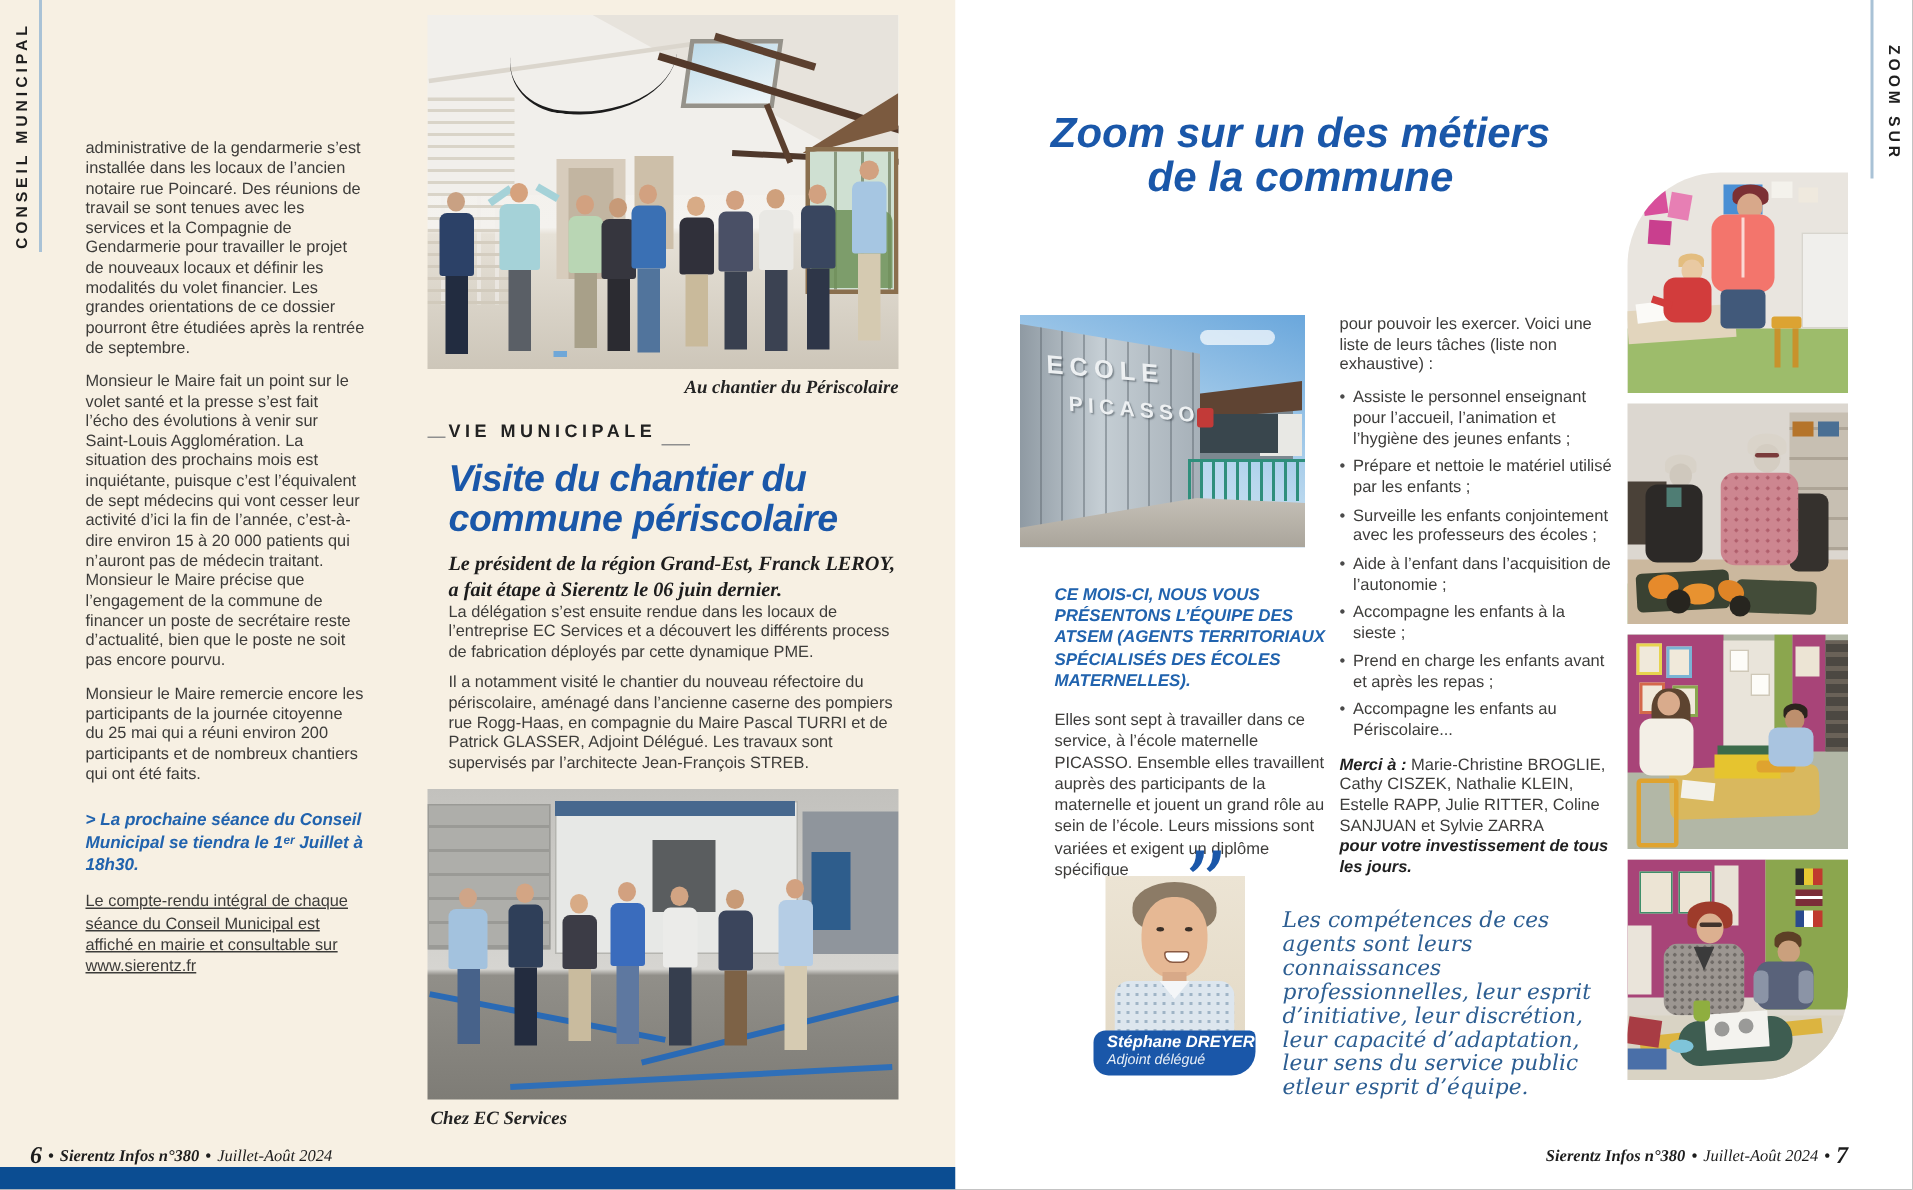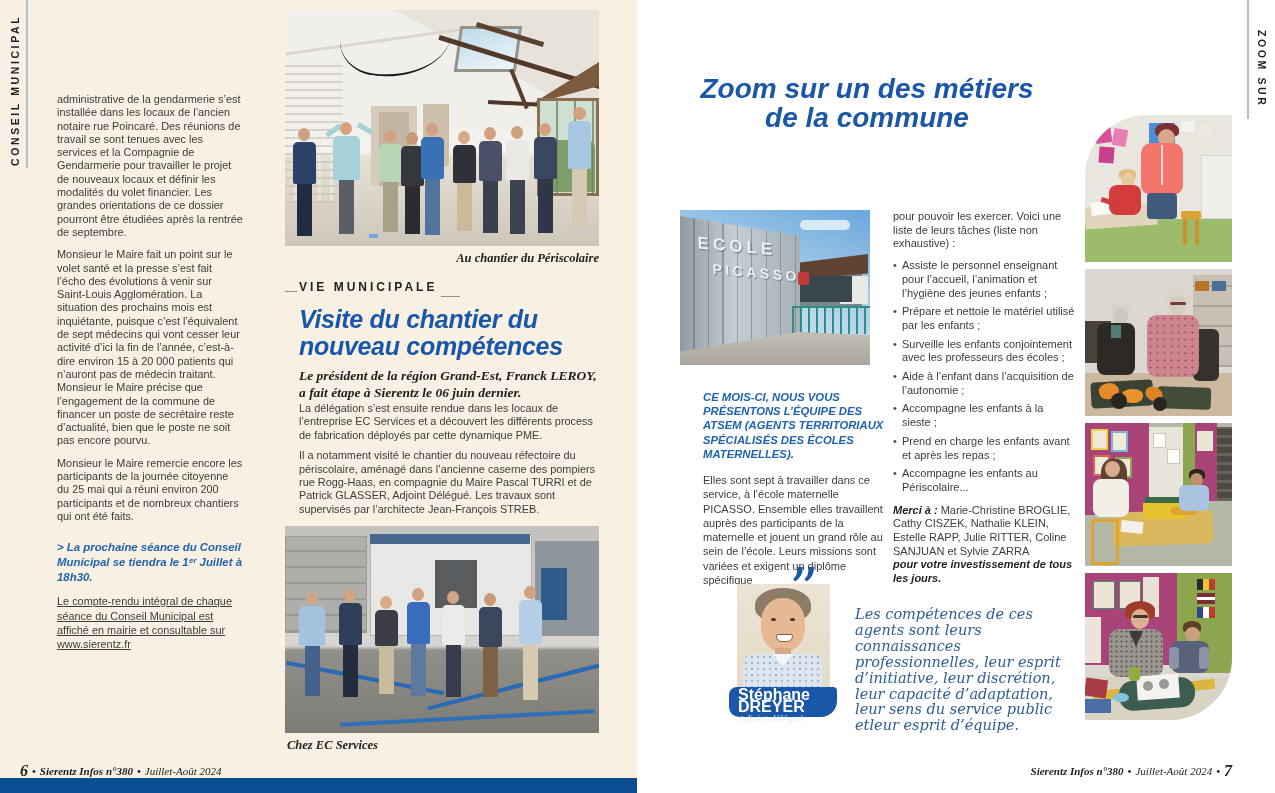--- a/index.html
+++ b/index.html
@@ -72,21 +72,21 @@
   .col2 .intro{margin:0 0 8px 0;}
   .tasks{list-style:none;margin:0;padding:0;}
   .tasks li{display:flex;margin:0 0 5px 0;}
   .tasks .blt{width:9px;flex:none;color:#4a4a4a;}
   .merci{margin-top:9px;}
   .merci .mlabel{font-weight:bold;font-style:italic;color:#1f1f1f;}
   .merci .mbold{font-weight:bold;font-style:italic;color:#1f1f1f;}
 
   .plate{position:absolute;left:92px;top:687px;width:108px;height:30px;background:var(--accent);
     border-radius:8px 4px 16px 10px;color:#fff;padding:2px 0 0 9px;box-sizing:border-box;}
-  .plate .nm{font-size:16px;font-weight:bold;line-height:12px;}
+  .plate .nm{font-size:11px;font-weight:bold;font-style:italic;line-height:12px;}
   .plate .rl{font-size:9.5px;font-style:italic;color:#e6edf6;line-height:11px;}
   .qmark{position:absolute;left:152px;top:560px;font-family:"DejaVu Serif",serif;font-size:58px;
     color:var(--accent);line-height:58px;}
   .quote{position:absolute;left:218px;top:607px;width:215px;
     font-family:"DejaVu Serif","Liberation Serif",serif;font-style:italic;
     font-size:14.5px;line-height:15.9px;color:var(--quote);}
 
   .sign{position:absolute;left:18px;top:28px;color:#edf0f2;font-weight:bold;letter-spacing:4px;
     transform:skewY(7deg) rotate(-2deg);text-shadow:1px 1px 1px rgba(60,70,78,.5);}
   .sign .l1{font-size:17px;}
@@ -185,21 +185,21 @@
         </i>
     </figure>
     <figcaption class="cap" style="left:285px;top:251px;width:314px;text-align:right;">Au chantier du Périscolaire</figcaption>
 
     <div class="seclabel">
         <i class="dash"></i>
         <span>VIE MUNICIPALE</span>
         <i class="tail"></i>
       </div>
 
-    <h1 class="atitle"><span>Visite du chantier du</span><br><span>nouveau compétences</span></h1>
+    <h1 class="atitle"><span>Visite du chantier du</span><br><span>commune périscolaire</span></h1>
     <p class="lead">Le président de la région Grand-Est, Franck LEROY, a fait étape à Sierentz le 06 juin dernier.</p>
     <div class="abody">
       <p>La délégation s’est ensuite rendue dans les locaux de l’entreprise EC Services et a découvert les différents process de fabrication déployés par cette dynamique PME.</p>
       <p>Il a notamment visité le chantier du nouveau réfectoire du périscolaire, aménagé dans l’ancienne caserne des pompiers rue Rogg-Haas, en compagnie du Maire Pascal TURRI et de Patrick GLASSER, Adjoint Délégué. Les travaux sont supervisés par l’architecte Jean-François STREB.</p>
     </div>
 
     <figure class="photo" style="left:285px;top:526px;width:314px;height:207px;background:linear-gradient(180deg,#c2c1bd,#d6d5d1 58%,#918f89 60%,#7e7c76 100%);" aria-hidden="true">
       <b class="ab" style="left:0;top:10px;width:80px;height:95px;background:#aeaeaa;border:1px solid #9a9a96;background-image:repeating-linear-gradient(0deg,#9a9a96 0 2px,transparent 2px 16px);"></b>
       <b class="ab" style="left:85px;top:8px;width:160px;height:100px;background:#e7e8e6;border:1px solid #b5b5b0;"></b>
       <b class="ab" style="left:85px;top:8px;width:160px;height:10px;background:#47688e;"></b>

